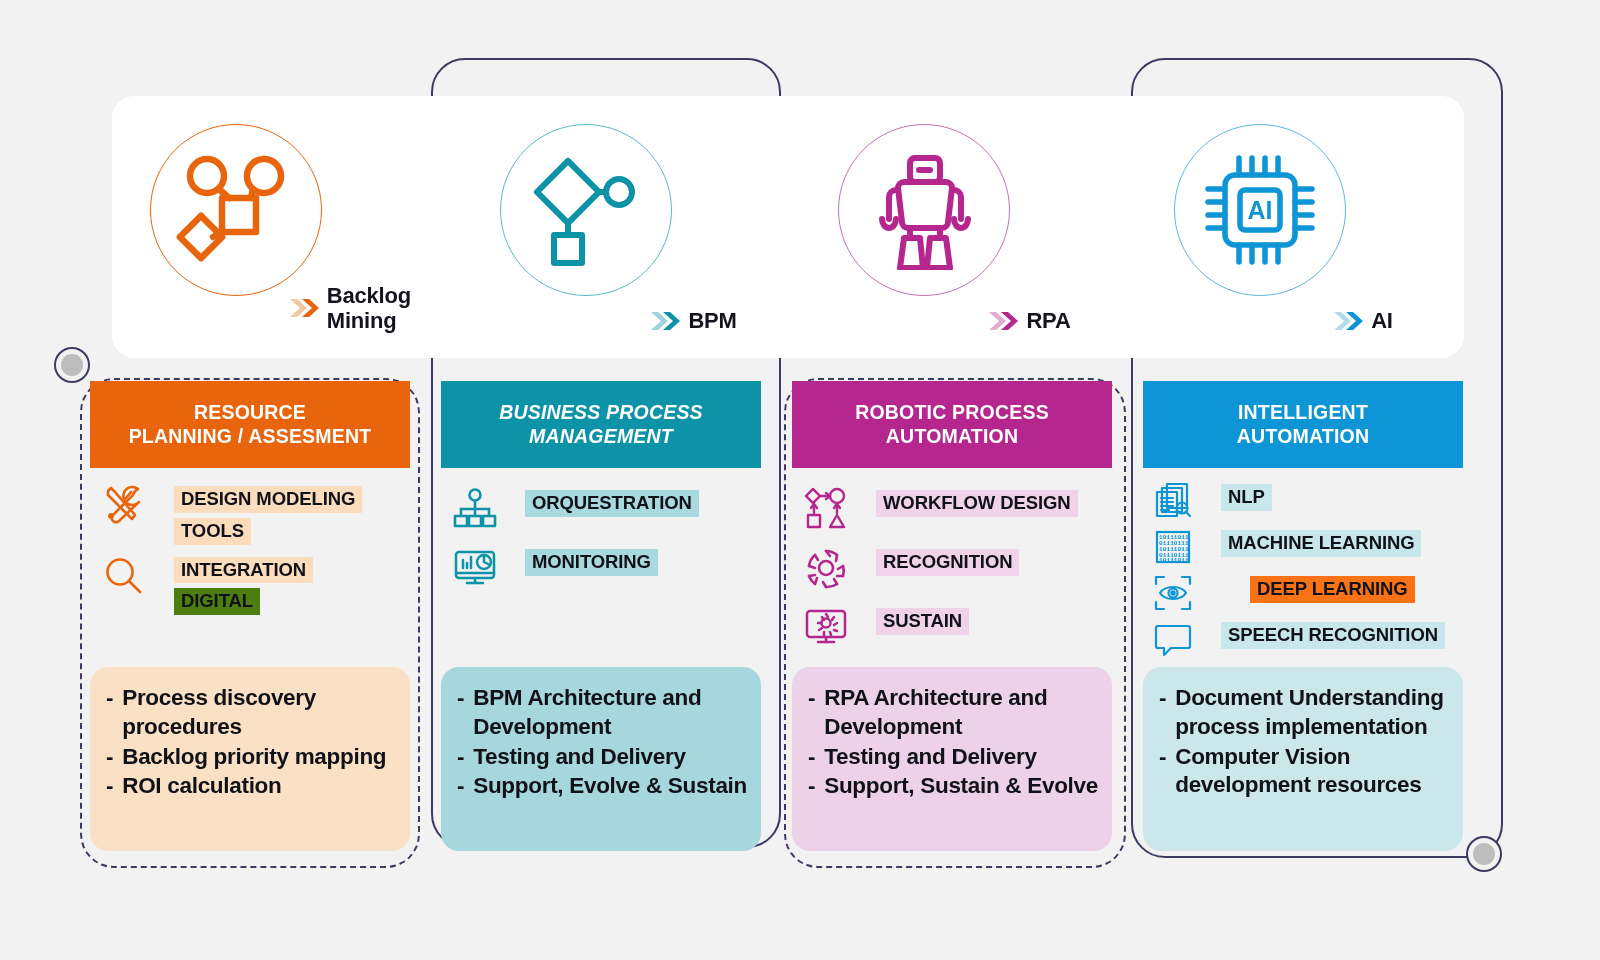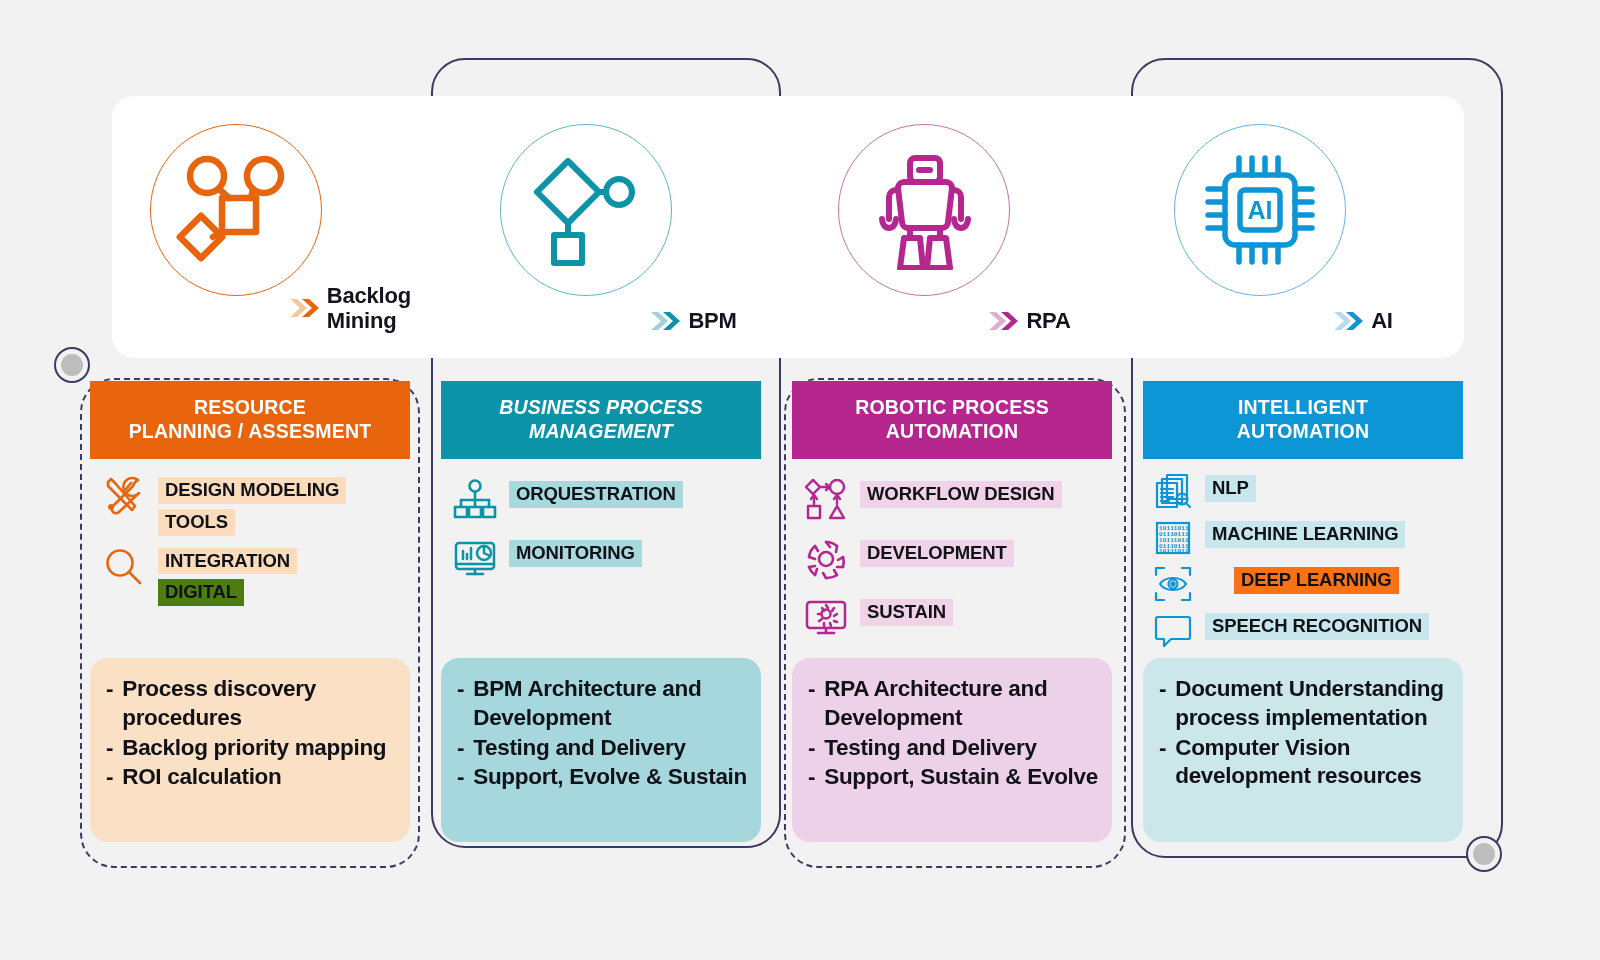--- a/index.html
+++ b/index.html
@@ -97,33 +97,33 @@
     position: absolute;
     left: 90px; top: 381px;
     width: 1398px;
     display: flex;
     gap: 31px;
     z-index: 4;
   }
   .col { width: 320px; display: flex; flex-direction: column; }
 
   .col-header {
-    height: 78px;
+    height: 87px;
     display: flex; align-items: center; justify-content: center;
     text-align: center;
     color: #ffffff;
     font-size: 19.5px;
     font-weight: 700;
     letter-spacing: 0.2px;
     line-height: 1.22;
     padding: 0 6px;
   }
 
   .feature-list { padding: 14px 0 0 12px; }
-  .feature-group { display: flex; align-items: flex-start; gap: 12px; margin-bottom: 8px; }
+  .feature-group { display: flex; align-items: flex-start; gap: 28px; margin-bottom: 8px; }
   .feature-icon {
     flex: 0 0 auto;
     width: 44px; height: 44px;
     display: flex; align-items: center; justify-content: center;
     margin-top: 1px;
   }
   .feature-tags { display: flex; flex-direction: column; align-items: flex-start; gap: 5px; padding-top: 4px; }
   .tag {
     font-size: 18.5px;
     font-weight: 700;
@@ -449,21 +449,21 @@
           <span class="feature-icon">
             <svg width="44" height="44" viewBox="0 0 44 44">
               <g fill="none" stroke="#b5268e" stroke-width="2.6" stroke-linecap="round" stroke-linejoin="round">
                 <circle cx="22" cy="22" r="7"></circle>
                 <path d="M22 5 l4 5 M33 9 l-1 6 M39 20 l-5 3 M39 30 l-6 0 M33 38 l-3 -5 M22 41 l-3 -5 M11 38 l2 -6 M5 30 l6 -1 M5 20 l6 2 M11 9 l3 5"></path>
                 <path d="M22 5 a17 17 0 0 1 11 4 M39 20 a17 17 0 0 1 0 10 M33 38 a17 17 0 0 1 -11 3 M11 38 a17 17 0 0 1 -6 -8 M5 20 a17 17 0 0 1 6 -11"></path>
               </g>
             </svg>
           </span>
           <span class="feature-tags">
-            <span class="tag" style="background:#f0d3e8;">DEVELOPMENT</span>
+            <span class="tag" style="background:#f0d3e8;">RECOGNITION</span>
           </span>
         </div>
 
         <div class="feature-group">
           <span class="feature-icon">
             <svg width="44" height="44" viewBox="0 0 44 44">
               <g fill="none" stroke="#b5268e" stroke-width="2.5" stroke-linecap="round" stroke-linejoin="round">
                 <rect x="3" y="6" width="38" height="26" rx="3"></rect>
                 <line x1="22" y1="32" x2="22" y2="37"></line>
                 <path d="M14 37 h16"></path>

